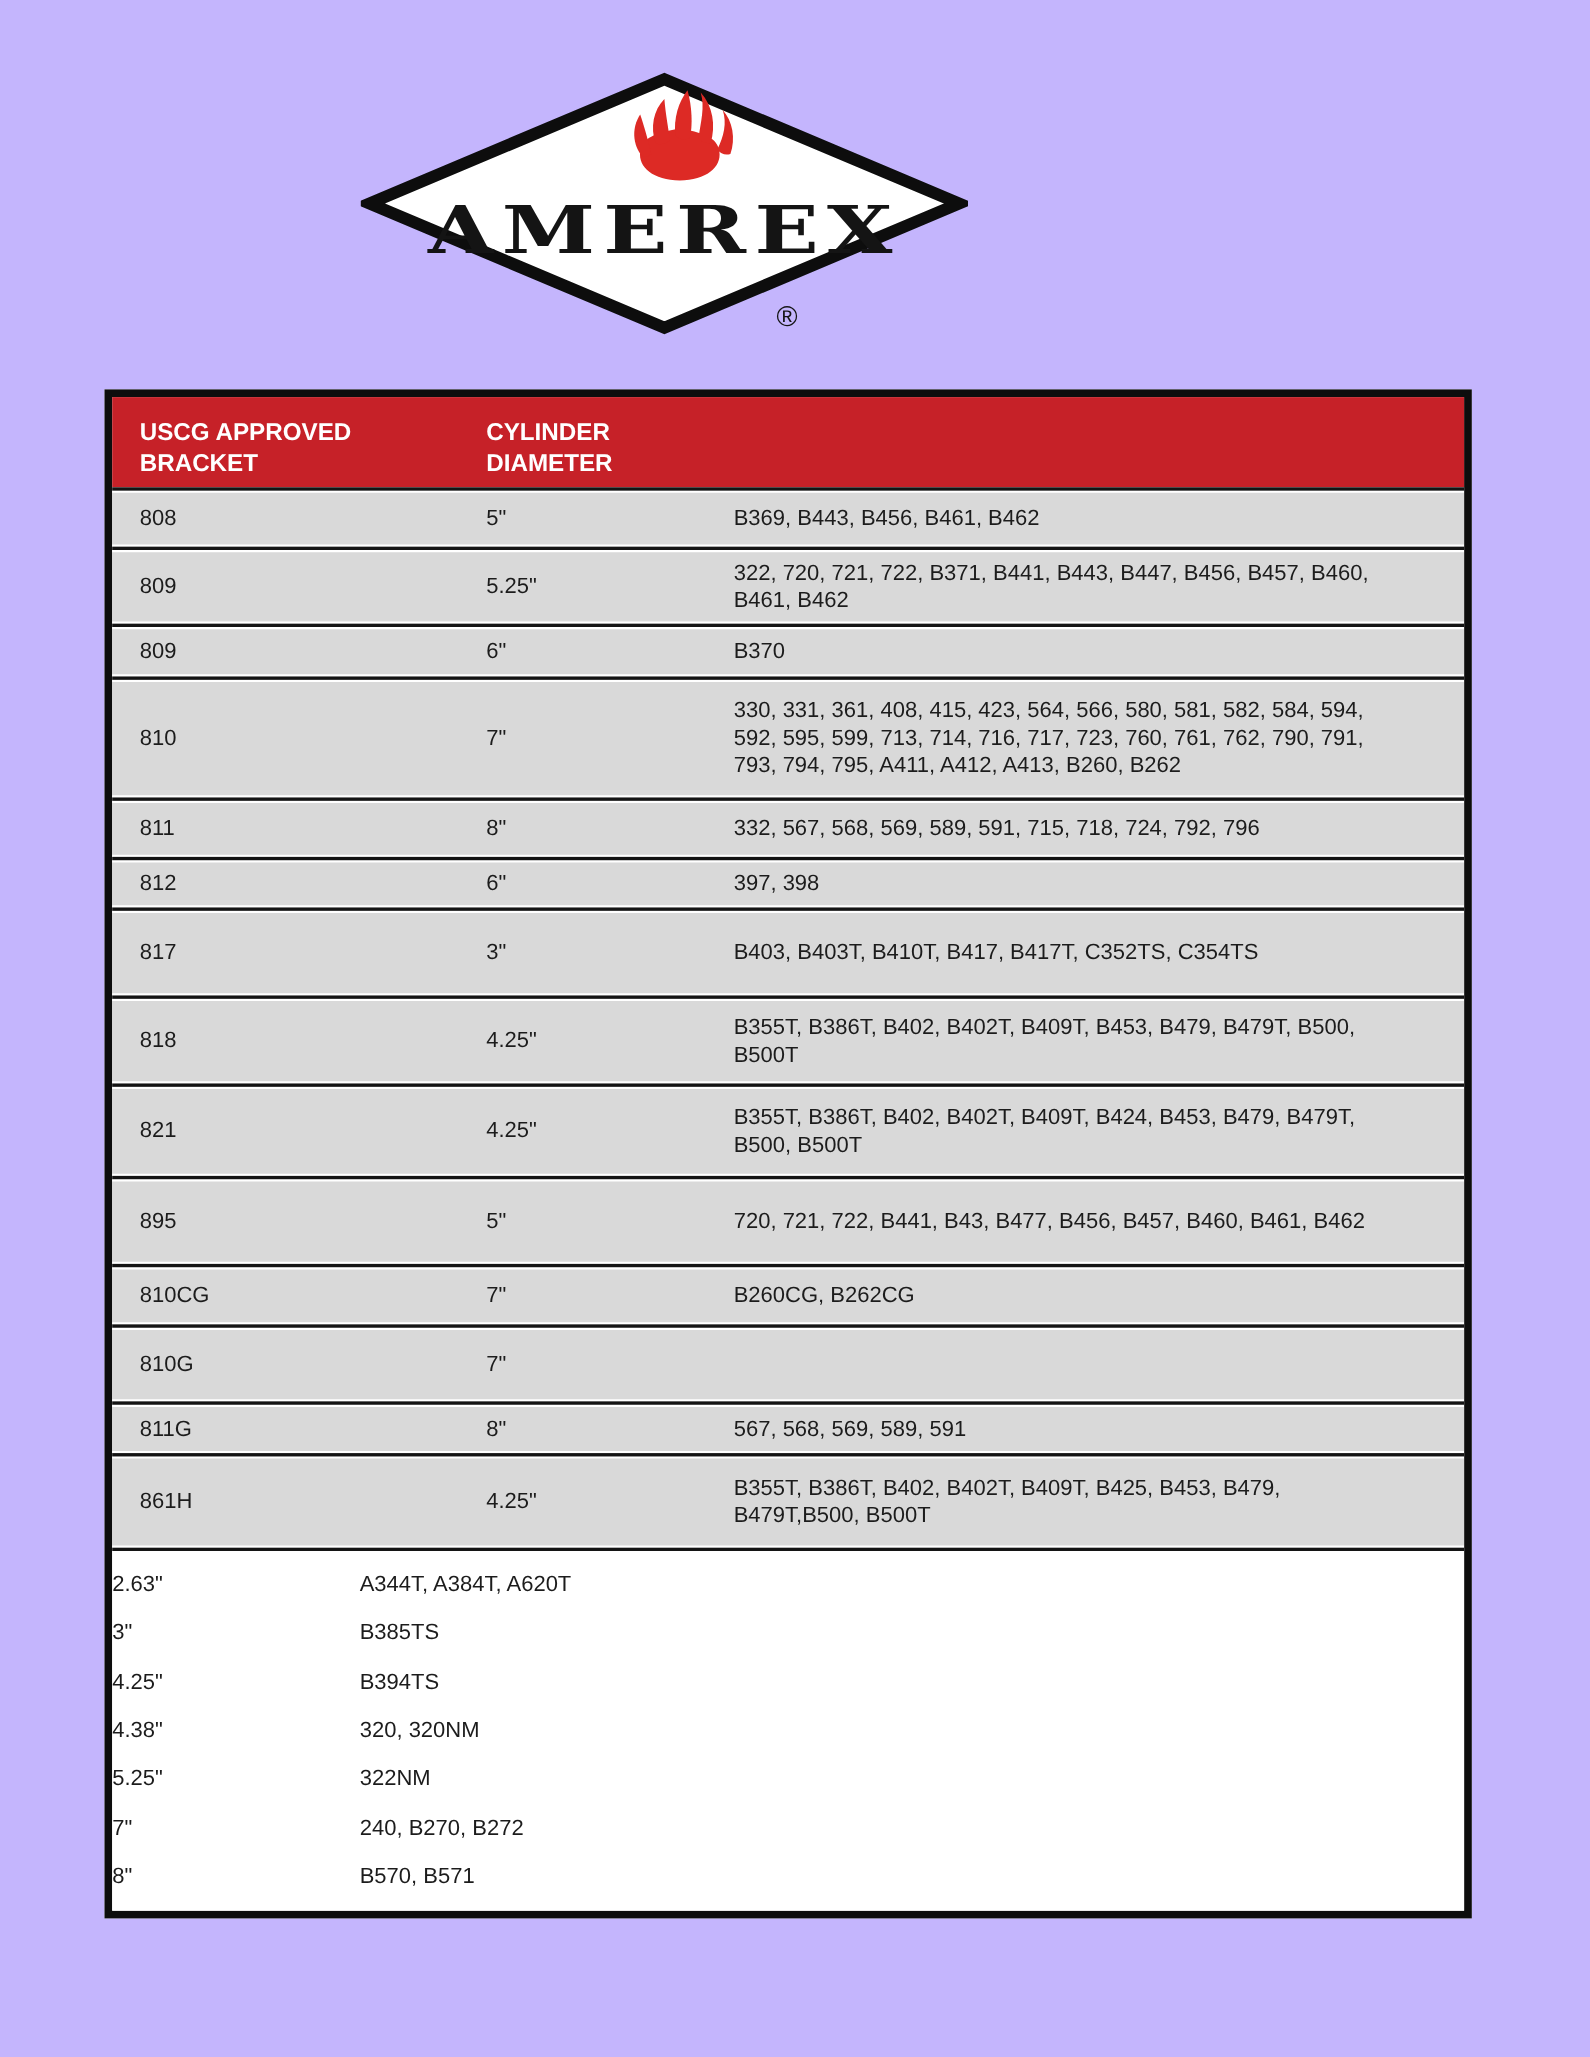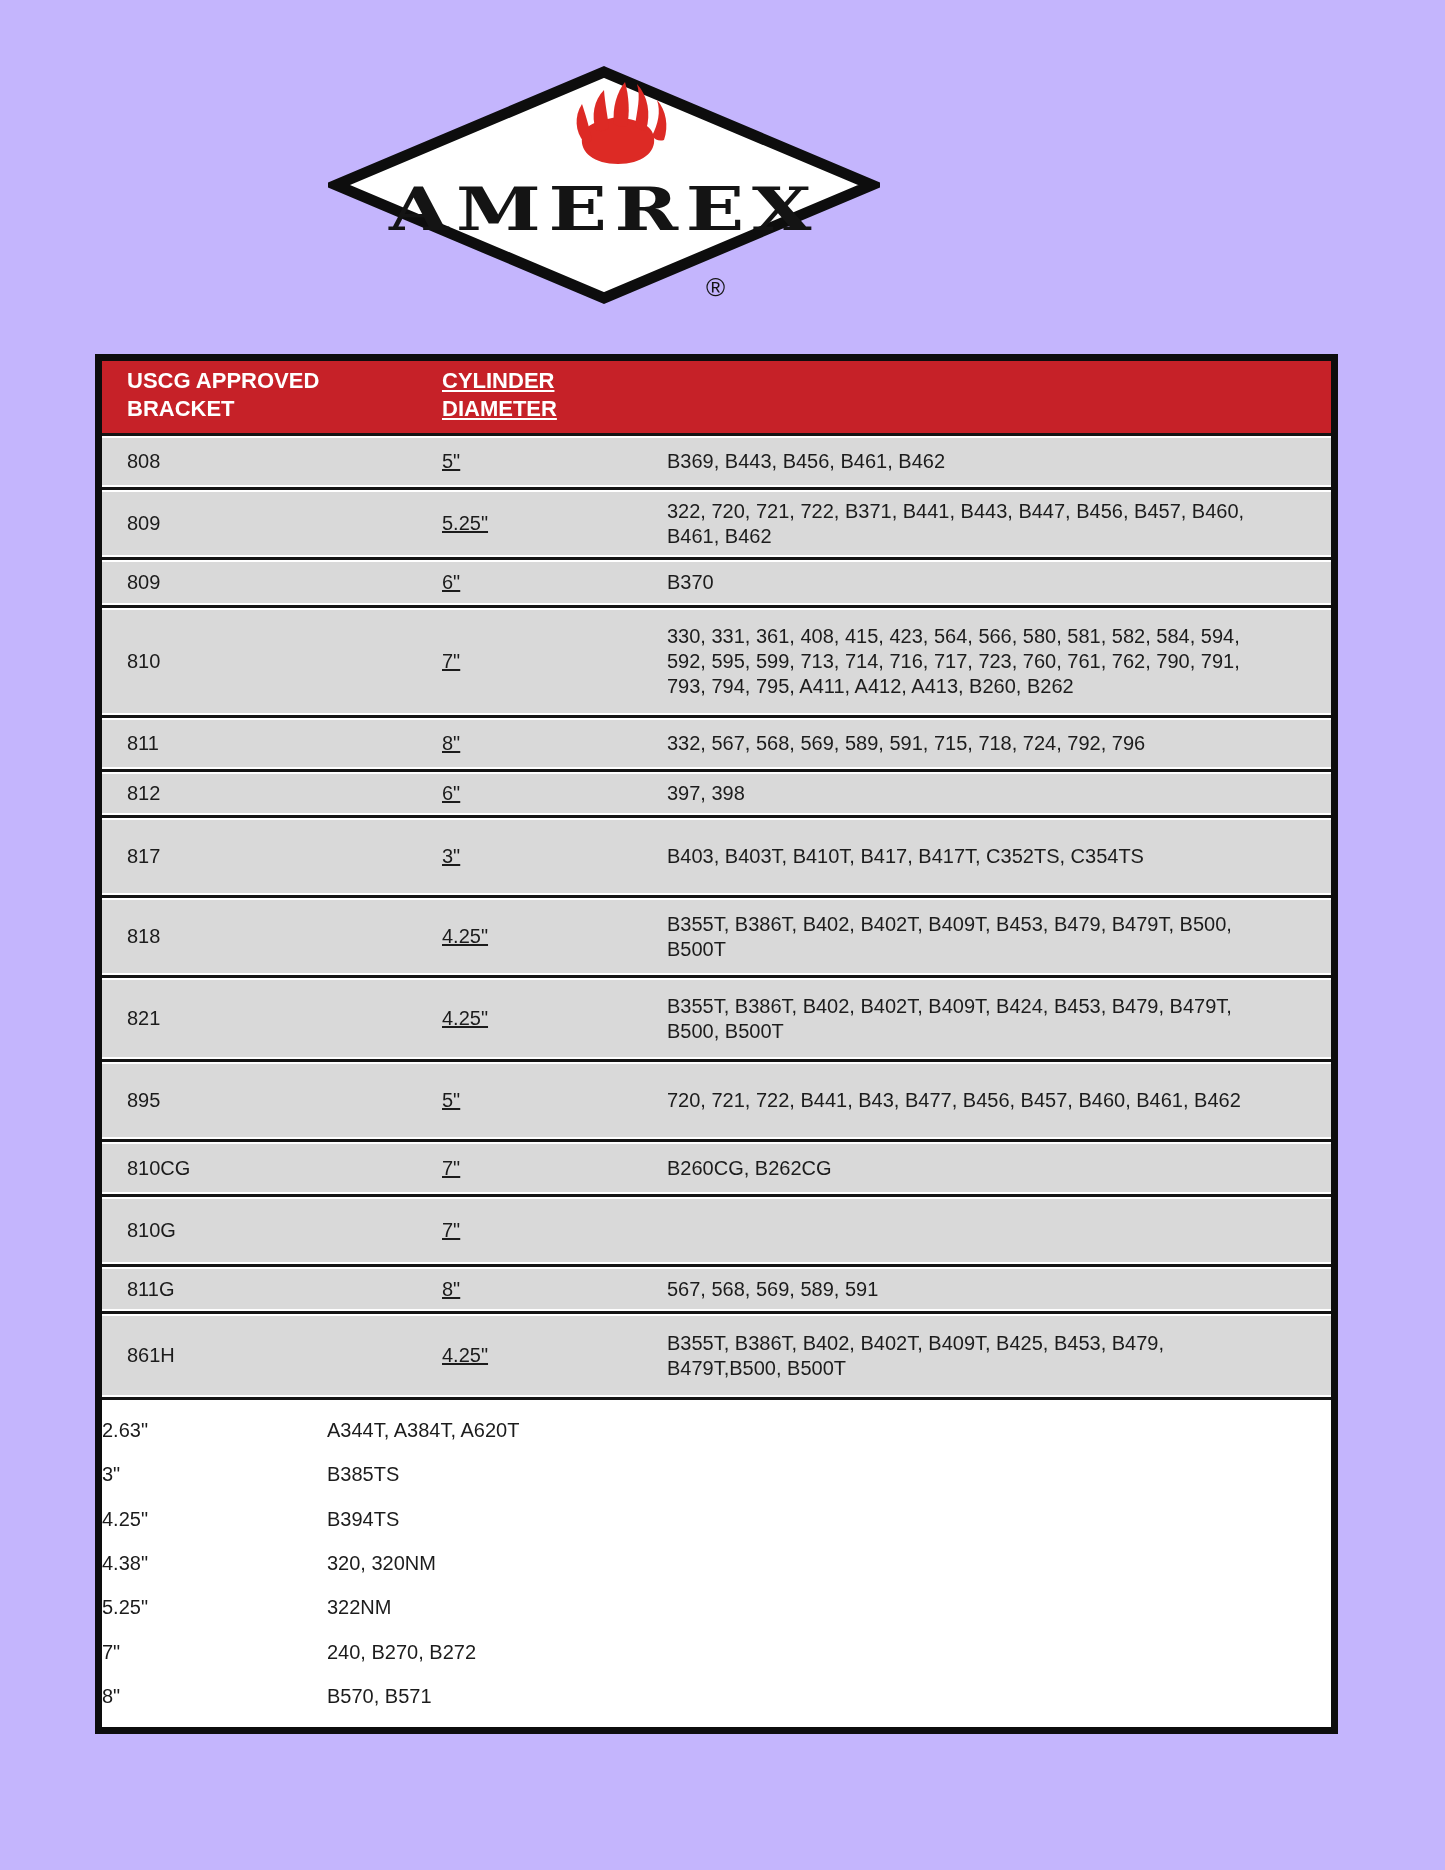--- a/index.html
+++ b/index.html
@@ -35,24 +35,24 @@
   .thead{
     display:flex;
     align-items:flex-start;
     min-height:72px;
     box-sizing:border-box;
     background:#c62128;
     color:#ffffff;
     font-weight:bold;
     font-size:22px;
     line-height:28px;
-    padding:6px 0 8px 0;
+    padding:18px 0 8px 0;
   }
   .c1{width:340px;box-sizing:border-box;padding-left:25px;flex-shrink:0;}
-  .c2{width:225px;box-sizing:border-box;flex-shrink:0;text-decoration:underline;}
+  .c2{width:225px;box-sizing:border-box;flex-shrink:0;}
   .c3{flex:1;box-sizing:border-box;padding-right:48px;}
 
   .trow{
     display:flex;
     align-items:center;
     background:#d9d9d9;
     border-top:3px solid #141414;
     box-shadow:inset 0 2px 0 #ffffff, inset 0 -2px 0 #ffffff;
     box-sizing:border-box;
     font-size:20px;

